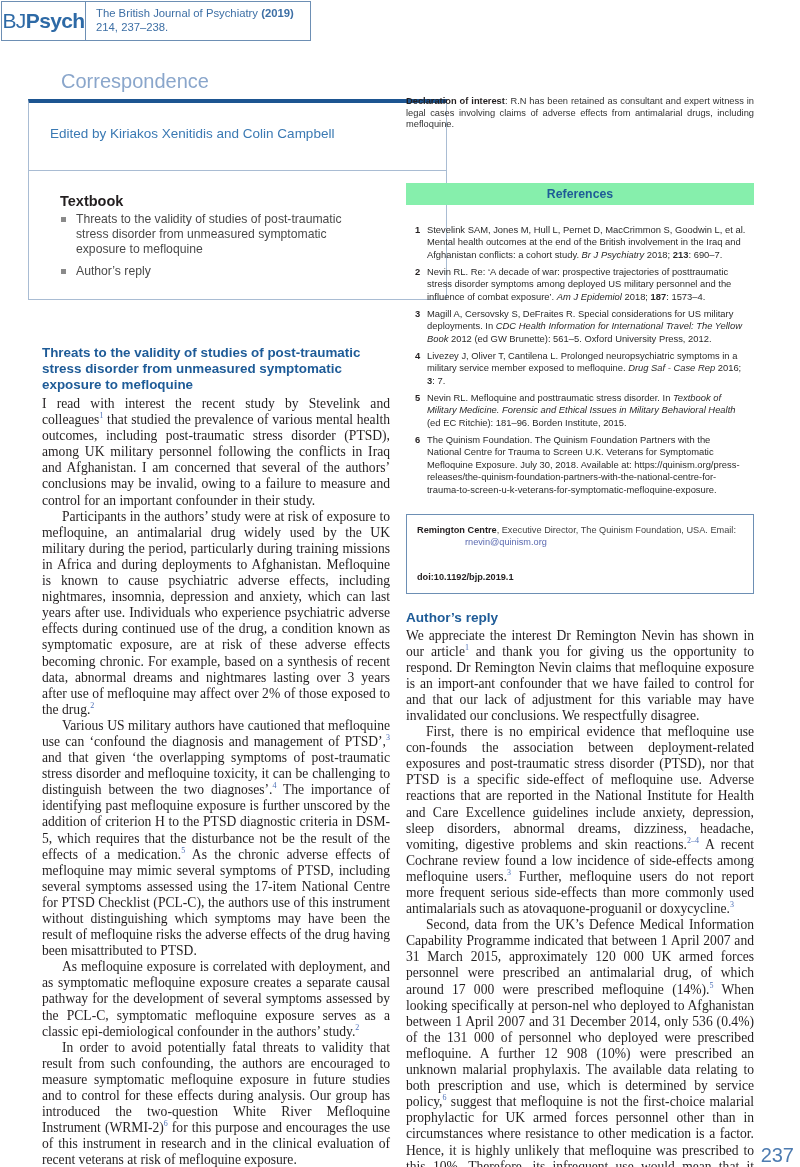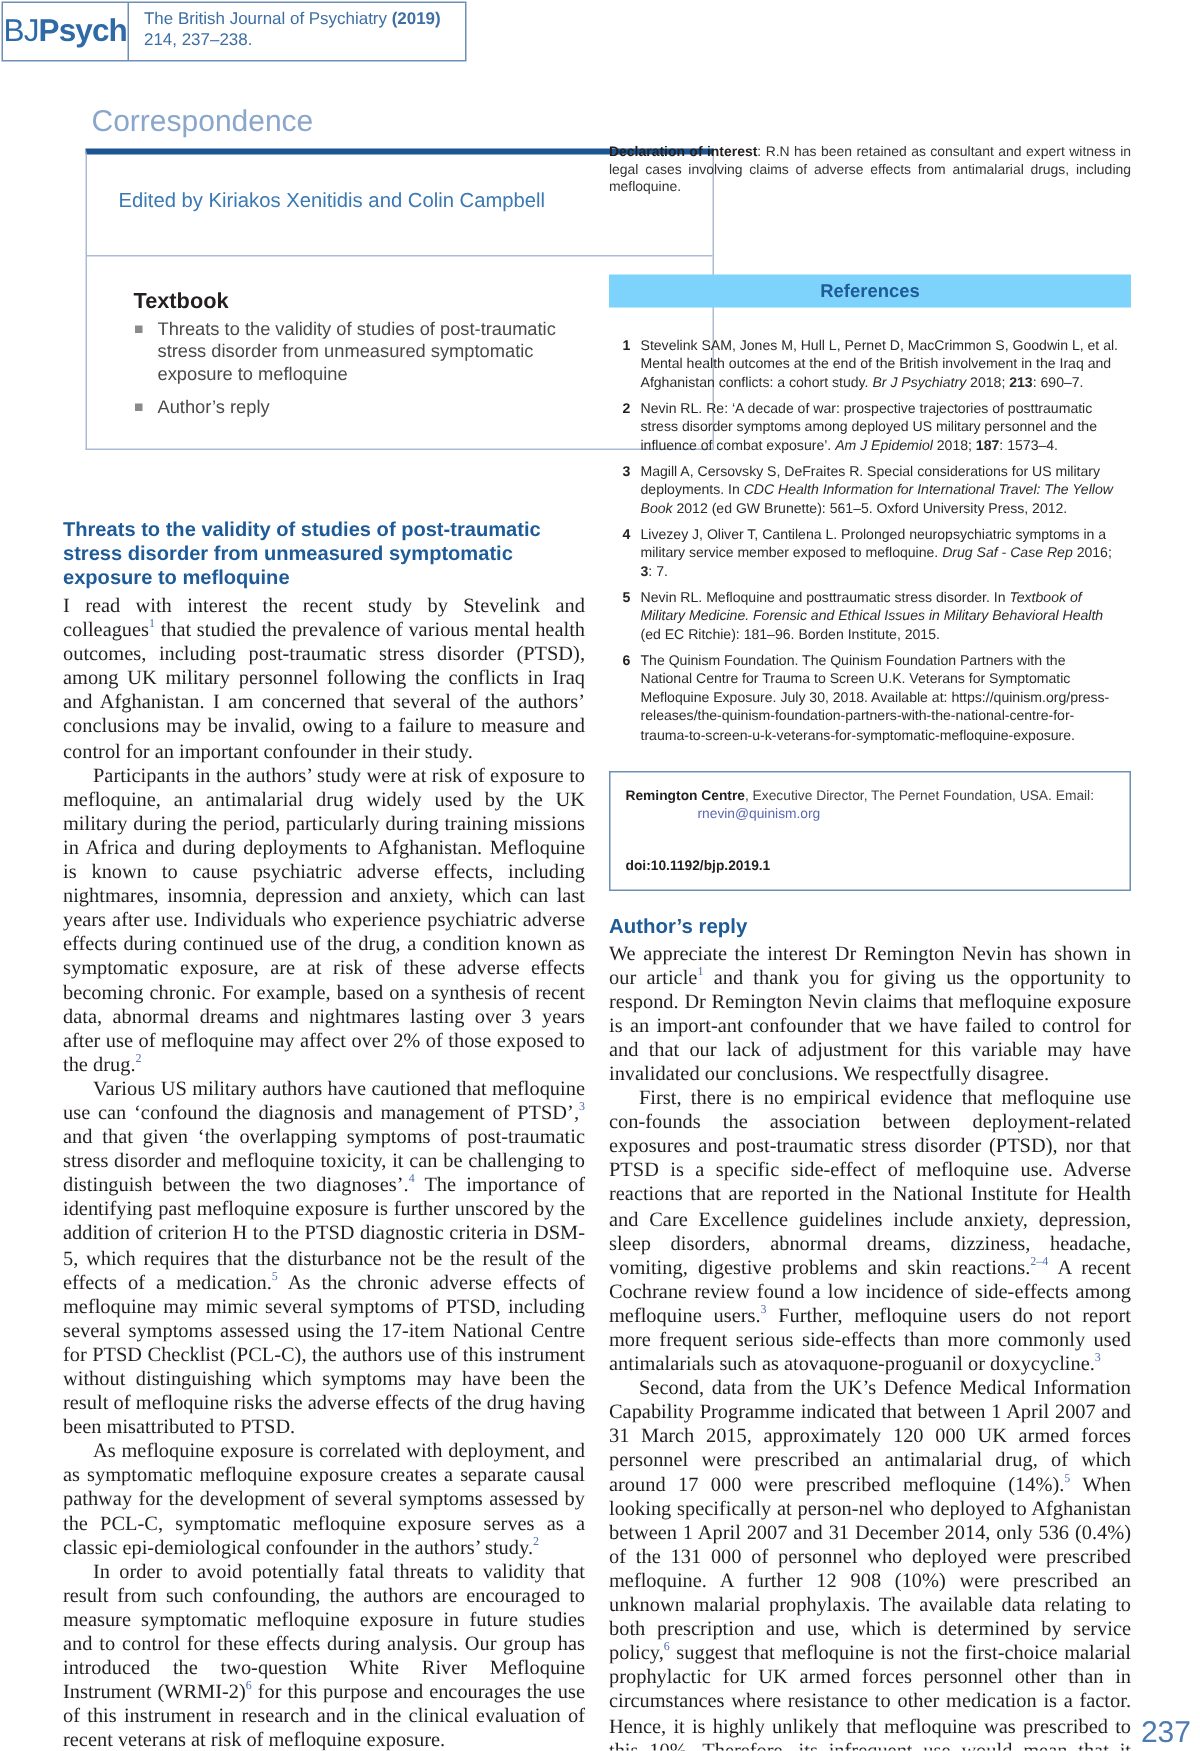--- a/index.html
+++ b/index.html
@@ -7,40 +7,40 @@
   body { position: relative; font-family: "Liberation Serif", serif; color: #231f20; }
 
   .header-box { position: absolute; left: 1px; top: 1px; width: 310px; height: 40px; border: 1.5px solid #6d8fb4; display: flex; }
   .logo { width: 84px; border-right: 1.5px solid #6d8fb4; display: flex; align-items: center; justify-content: center; font-family: "Liberation Sans", sans-serif; font-size: 21px; color: #2e6aa6; letter-spacing: -0.6px; }
   .logo b { font-weight: 700; }
   .logo .lt { font-weight: 400; }
   .journal { padding: 4px 0 0 10px; font-family: "Liberation Sans", sans-serif; font-size: 11.3px; line-height: 14px; color: #3d6fa5; }
 
   .section-title { position: absolute; left: 32px; top: 70px; font-family: "Liberation Sans", sans-serif; font-weight: 400; font-size: 20px; color: #8aa6cb; margin-left: 29px; }
 
-  .editor-box { position: absolute; left: 57px; top: 99px; width: 419px; height: 201px; border: 1px solid #a9bcd3; border-top: 4px solid #1d5591; }
+  .editor-box { position: absolute; left: 28px; top: 99px; width: 419px; height: 201px; border: 1px solid #a9bcd3; border-top: 4px solid #1d5591; }
   .editor-box .edited { height: 68px; border-bottom: 1px solid #a9bcd3; padding: 23px 0 0 21px; font-family: "Liberation Sans", sans-serif; font-size: 13.5px; color: #3a79b3; }
   .contents { padding: 22px 0 0 31px; font-family: "Liberation Sans", sans-serif; }
   .contents h3 { font-size: 14.5px; font-weight: 700; color: #231f20; margin-bottom: 3px; }
   .contents ul { list-style: none; }
   .contents li { position: relative; padding-left: 16px; font-size: 12.2px; line-height: 15px; color: #4a4a4a; margin-bottom: 7px; width: 290px; }
   .contents li .bullet { position: absolute; left: 1px; top: 5px; width: 5px; height: 5px; background: #8a8a8a; }
 
   .left-col { position: absolute; left: 42px; top: 345px; width: 348px; }
   .article-title { font-family: "Liberation Sans", sans-serif; font-weight: 700; font-size: 13.4px; line-height: 16px; color: #1e5b97; margin-bottom: 3px; }
   .body-text { font-size: 13.6px; line-height: 16.1px; text-align: justify; color: #231f20; }
   .body-text p { text-indent: 0; }
   .body-text p + p { text-indent: 20px; }
   .body-text sup { font-size: 8px; color: #4c6fb6; vertical-align: 6px; line-height: 0; }
 
   .right-col { position: absolute; left: 406px; top: 96px; width: 348px; }
   .declaration { font-family: "Liberation Sans", sans-serif; font-size: 9.3px; line-height: 11.5px; text-align: justify; color: #333; }
   .declaration b { color: #231f20; }
 
-  .ref-header { margin-top: 52px; height: 22px; background: #7dd3fc; display: flex; align-items: center; justify-content: center; font-family: "Liberation Sans", sans-serif; font-weight: 700; font-size: 12.3px; color: #1e5b97; }
+  .ref-header { margin-top: 52px; height: 22px; background: #86efac; display: flex; align-items: center; justify-content: center; font-family: "Liberation Sans", sans-serif; font-weight: 700; font-size: 12.3px; color: #1e5b97; }
 
   .references { margin-top: 19px; font-family: "Liberation Sans", sans-serif; font-size: 9.4px; line-height: 12.5px; color: #2b2b2b; list-style: none; }
   .references li { position: relative; padding-left: 21px; margin-bottom: 4.5px; width: 340px; }
   .references li .num { position: absolute; left: 9px; top: 0; font-weight: 700; color: #231f20; }
 
   .author-box { margin-top: 18px; border: 1px solid #6d8fb4; padding: 10px 10px 9px 10px; font-family: "Liberation Sans", sans-serif; font-size: 9.2px; line-height: 11.5px; color: #444; }
   .author-box .name { font-weight: 700; color: #231f20; }
   .author-box .email { color: #5b6ab0; margin-left: 48px; }
   .author-box .doi { margin-top: 24px; font-weight: 700; color: #231f20; }
 
@@ -96,21 +96,21 @@
   <ol class="references">
     <li><span class="num">1</span><span>Stevelink SAM, Jones M, Hull L, Pernet D, MacCrimmon S, Goodwin L, et al. Mental health outcomes at the end of the British involvement in the Iraq and Afghanistan conflicts: a cohort study. </span><i>Br J Psychiatry</i><span> 2018; </span><b>213</b><span>: 690–7.</span></li>
     <li><span class="num">2</span><span>Nevin RL. Re: ‘A decade of war: prospective trajectories of posttraumatic stress disorder symptoms among deployed US military personnel and the influence of combat exposure’. </span><i>Am J Epidemiol</i><span> 2018; </span><b>187</b><span>: 1573–4.</span></li>
     <li><span class="num">3</span><span>Magill A, Cersovsky S, DeFraites R. Special considerations for US military deployments. In </span><i>CDC Health Information for International Travel: The Yellow Book</i><span> 2012 (ed GW Brunette): 561–5. Oxford University Press, 2012.</span></li>
     <li><span class="num">4</span><span>Livezey J, Oliver T, Cantilena L. Prolonged neuropsychiatric symptoms in a military service member exposed to mefloquine. </span><i>Drug Saf - Case Rep</i><span> 2016; </span><b>3</b><span>: 7.</span></li>
     <li><span class="num">5</span><span>Nevin RL. Mefloquine and posttraumatic stress disorder. In </span><i>Textbook of Military Medicine. Forensic and Ethical Issues in Military Behavioral Health</i><span> (ed EC Ritchie): 181–96. Borden Institute, 2015.</span></li>
     <li><span class="num">6</span><span>The Quinism Foundation. The Quinism Foundation Partners with the National Centre for Trauma to Screen U.K. Veterans for Symptomatic Mefloquine Exposure. July 30, 2018. Available at: https://quinism.org/press-releases/the-quinism-foundation-partners-with-the-national-centre-for-trauma-to-screen-u-k-veterans-for-symptomatic-mefloquine-exposure.</span></li>
   </ol>
 
   <div class="author-box">
-    <div><b class="name">Remington Centre</b><span>, Executive Director, The Pernet Foundation, USA. Email: </span><span class="email">rnevin@quinism.org</span></div>
+    <div><b class="name">Remington Centre</b><span>, Executive Director, The Quinism Foundation, USA. Email: </span><span class="email">rnevin@quinism.org</span></div>
     <div class="doi">doi:10.1192/bjp.2019.1</div>
   </div>
 
   <div class="reply-title">Author’s reply</div>
   <div class="body-text">
     <p><span>We appreciate the interest Dr Remington Nevin has shown in our article</span><sup>1</sup><span> and thank you for giving us the opportunity to respond. Dr Remington Nevin claims that mefloquine exposure is an import-ant confounder that we have failed to control for and that our lack of adjustment for this variable may have invalidated our conclusions. We respectfully disagree.</span></p>
     <p><span>First, there is no empirical evidence that mefloquine use con-founds the association between deployment-related exposures and post-traumatic stress disorder (PTSD), nor that PTSD is a specific side-effect of mefloquine use. Adverse reactions that are reported in the National Institute for Health and Care Excellence guidelines include anxiety, depression, sleep disorders, abnormal dreams, dizziness, headache, vomiting, digestive problems and skin reactions.</span><sup>2–4</sup><span> A recent Cochrane review found a low incidence of side-effects among mefloquine users.</span><sup>3</sup><span> Further, mefloquine users do not report more frequent serious side-effects than more commonly used antimalarials such as atovaquone-proguanil or doxycycline.</span><sup>3</sup><span></span></p>
     <p><span>Second, data from the UK’s Defence Medical Information Capability Programme indicated that between 1 April 2007 and 31 March 2015, approximately 120 000 UK armed forces personnel were prescribed an antimalarial drug, of which around 17 000 were prescribed mefloquine (14%).</span><sup>5</sup><span> When looking specifically at person-nel who deployed to Afghanistan between 1 April 2007 and 31 December 2014, only 536 (0.4%) of the 131 000 of personnel who deployed were prescribed mefloquine. A further 12 908 (10%) were prescribed an unknown malarial prophylaxis. The available data relating to both prescription and use, which is determined by service policy,</span><sup>6</sup><span> suggest that mefloquine is not the first-choice malarial prophylactic for UK armed forces personnel other than in circumstances where resistance to other medication is a factor. Hence, it is highly unlikely that mefloquine was prescribed to this 10%. Therefore, its infrequent use would mean that it cannot account for any substantial proportion of the PTSD identified in our study.</span></p>
   </div>
 </div>

